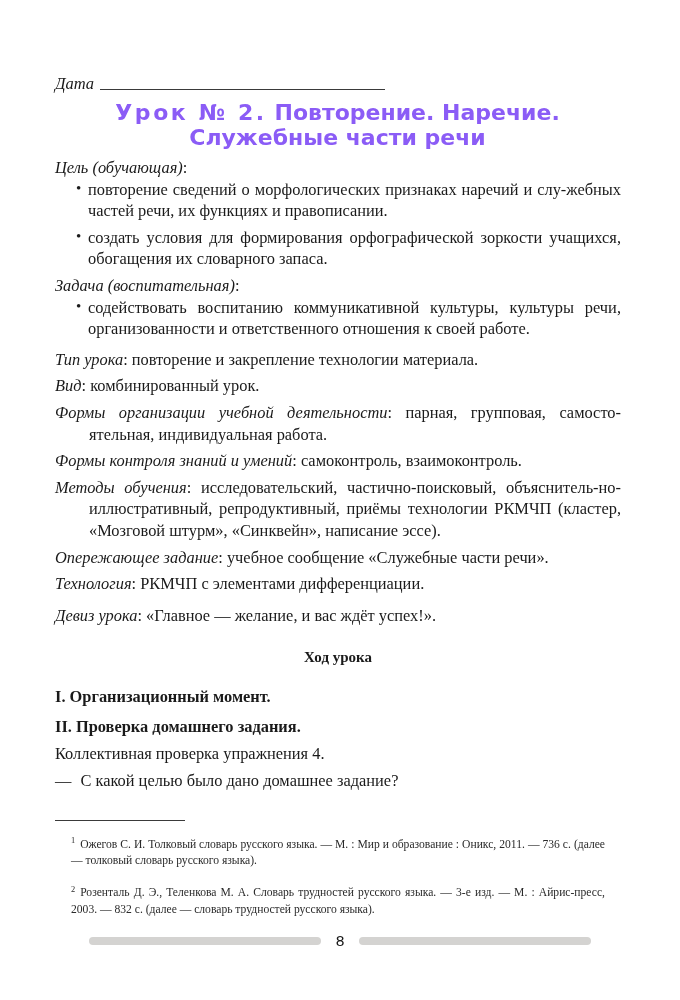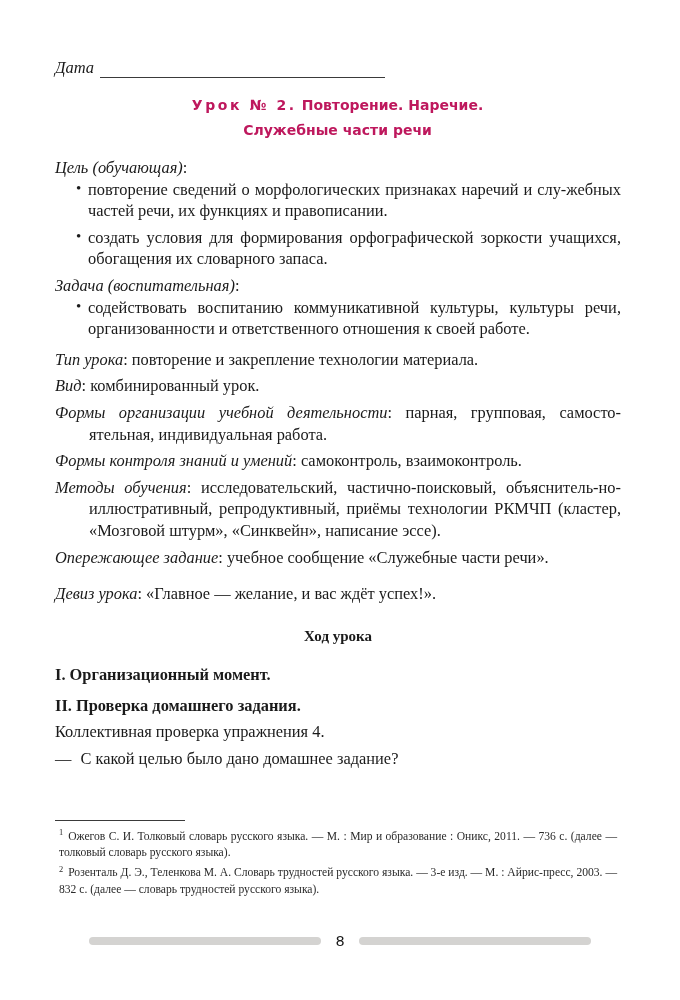--- a/index.html
+++ b/index.html
@@ -21,49 +21,49 @@
     position: absolute;
     left: 0; top: 0;
     width: 680px;
     height: 1000px;
   }
 
   
   .date-line {
     position: absolute;
     left: 55px;
-    top: 58px;
+    top: 74px;
     width: 330px;
     display: flex;
-    align-items: flex-end;
+    align-items: center;
     font-size: 16.5px;
   }
   .date-label {
     font-style: italic;
     white-space: nowrap;
     font-size: 16.5px;
   }
   .date-rule {
     flex: 1;
     border-bottom: 1px solid #3a3a3a;
     margin-left: 6px;
     height: 11px;
   }
 
   
   .title-block {
     position: absolute;
     left: 55px;
-    top: 93px;
+    top: 100px;
     width: 565px;
     text-align: center;
     font-family: "DejaVu Sans", "Liberation Sans", sans-serif;
     font-weight: bold;
-    font-size: 14px;
-    color: #be185d;
+    font-size: 22px;
+    color: #8b5cf6;
     line-height: 25px;
   }
   .title-num {
     letter-spacing: 2.6px;
     font-weight: bold;
   }
   .title-rest { font-weight: bold; }
   .title-line2 { display: block; }
 
   
@@ -147,21 +147,21 @@
     font-size: 11.6px;
     line-height: 16.2px;
     color: #2a2a2a;
   }
   .fn-rule {
     width: 130px;
     border-top: 1px solid #3a3a3a;
     margin-bottom: 8px;
   }
   .fn-item {
-    margin: 4px;
+    margin: 16px;
     text-align: justify;
     padding-left: 0;
     text-indent: 0;
   }
   .fn-mark {
     font-size: 8.4px;
     vertical-align: super;
     line-height: 0;
     padding-right: 5px;
   }
@@ -246,20 +246,21 @@
     <div class="sp-s"></div>
 
     <p class="p hang"><span class="lbl">Методы обучения</span><span>: исследовательский, частично-поисковый, объяснитель-но-иллюстративный, репродуктивный, приёмы технологии РКМЧП (кластер, «Мозговой штурм», «Синквейн», написание эссе).</span></p>
 
     <div class="sp-s"></div>
 
     <p class="p hang"><span class="lbl">Опережающее задание</span><span>: учебное сообщение «Служебные части речи».</span></p>
 
     <div class="sp-s"></div>
 
+    <p class="p hang"><span class="lbl">Технология</span><span>: РКМЧП с элементами дифференциации.</span></p>
 
     <div class="sp-s"></div>
 
 
     <div class="sp-s"></div>
 
     <p class="p hang"><span class="lbl">Девиз урока</span><span>: «Главное — желание, и вас ждёт успех!».</span></p>
 
     <div class="sp-l"></div>
 

